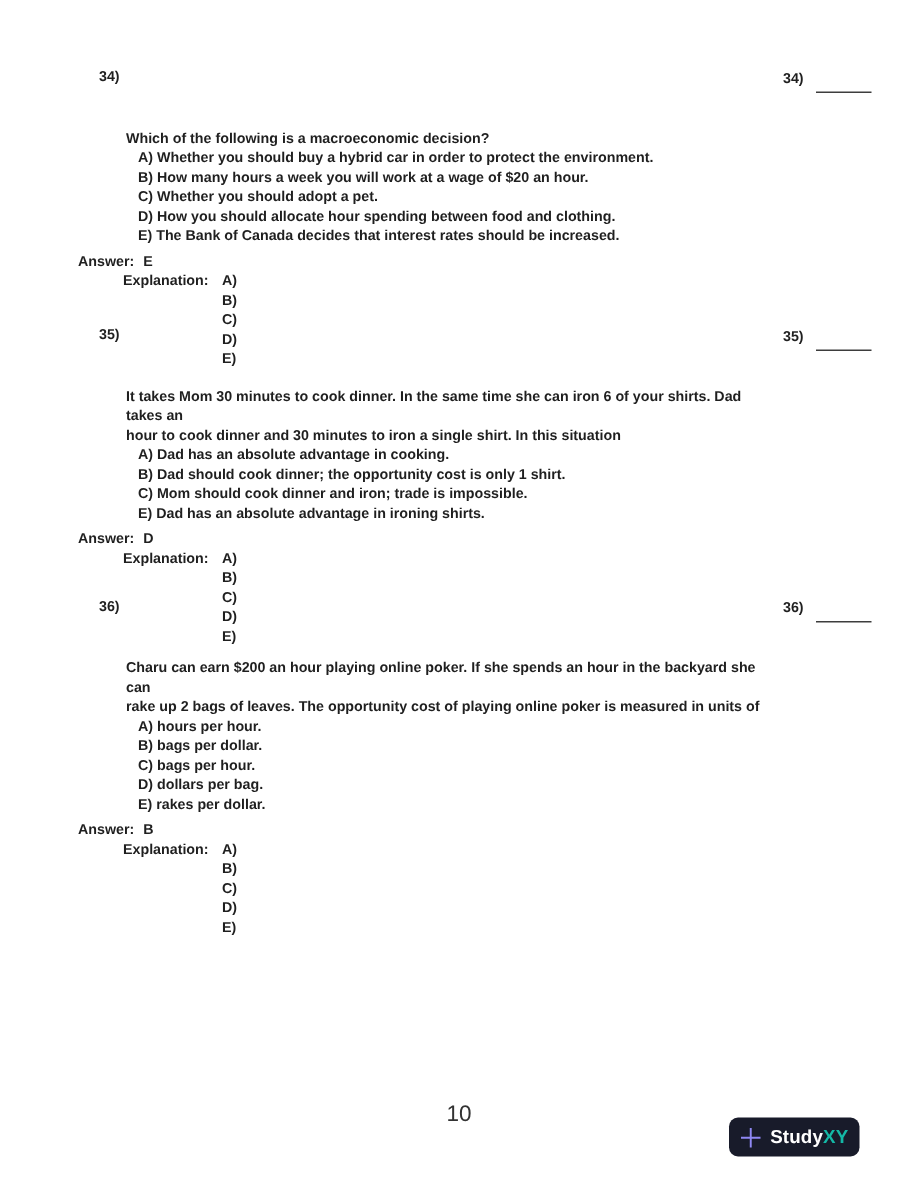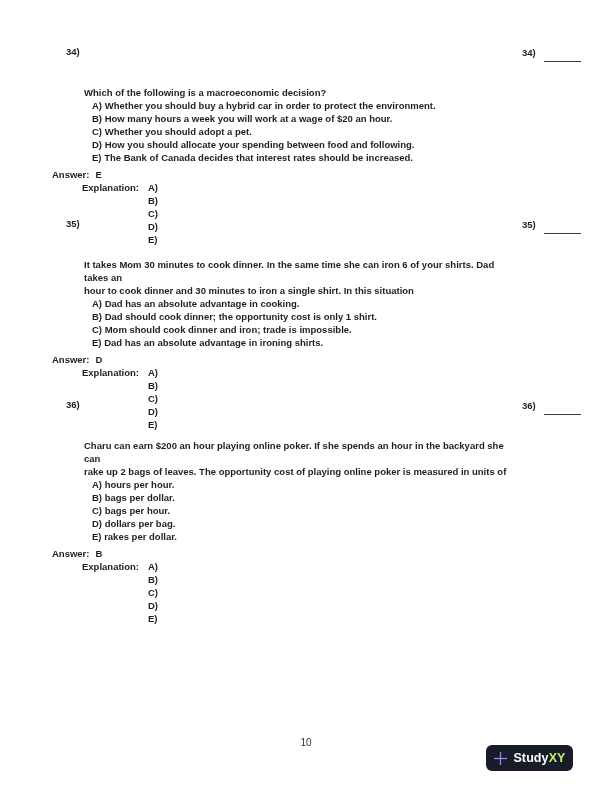--- a/index.html
+++ b/index.html
@@ -13,21 +13,21 @@
   .q-num{width:18px;flex:none;}
   .q-text{flex:none;max-width:436px;margin-top:41px;}
   .options{margin-left:92px;}
   .answer-row{margin-left:52px;margin-top:4px;}
   .answer-value{margin-left:6px;}
   .expl-row{margin-left:82px;position:relative;}
   .expl-label{position:absolute;left:0;top:0;}
   .expl-letters{margin-left:66px;}
   .ref{position:absolute;top:1px;left:522px;display:flex;}
   .ref-blank{width:37px;height:11px;margin-left:8px;margin-top:4px;border-bottom:1px solid #3d3d3d;}
-  .page-number{position:absolute;top:736px;left:0;width:612px;text-align:center;font-size:10px;color:#333;}
+  .page-number{position:absolute;top:736px;left:0;width:612px;text-align:center;font-size:15px;color:#333;}
   .logo{
     position:absolute;left:486px;top:745px;width:87px;height:26px;border-radius:6px;
     display:flex;align-items:center;justify-content:center;gap:5px;background:#181b2a;
   }
   .logo-text{font-size:12.5px;font-weight:700;letter-spacing:0.1px;line-height:1;}
   .brand-primary{color:#ffffff;}
   .brand-accent{color:#8376ee;}
 </style>
 </head>
 <body>
@@ -36,21 +36,21 @@
   <div class="q-row">
     <span class="q-num">34)</span>
     <div class="q-text">
       <div>Which of the following is a macroeconomic decision?</div>
     </div>
   </div>
   <div class="options">
     <div>A) Whether you should buy a hybrid car in order to protect the environment.</div>
     <div>B) How many hours a week you will work at a wage of $20 an hour.</div>
     <div>C) Whether you should adopt a pet.</div>
-    <div>D) How you should allocate your spending between food and following.</div>
+    <div>D) How you should allocate hour spending between food and clothing.</div>
     <div>E) The Bank of Canada decides that interest rates should be increased.</div>
   </div>
   <div class="answer-row">
     <span>Answer:</span><span class="answer-value">E</span>
   </div>
   <div class="expl-row">
     <span class="expl-label">Explanation:</span>
     <div class="expl-letters">
       <div>A)</div>
       <div>B)</div>
@@ -132,14 +132,14 @@
   </div>
 </section>
 
 <div class="page-number">10</div>
 
 <div class="logo" style="background: rgb(24, 27, 42);">
   <svg width="15" height="15" viewBox="0 0 15 15" aria-hidden="true">
     <line x1="7.5" y1="1" x2="7.5" y2="14" stroke="#8f88f3" stroke-width="1.3"></line>
     <line x1="1" y1="7.5" x2="14" y2="7.5" stroke="#8f88f3" stroke-width="1.3"></line>
   </svg>
-  <span class="logo-text"><span class="brand-primary">Study</span><span class="brand-accent" style="color: #bef264;">XY</span></span>
+  <span class="logo-text"><span class="brand-primary">Study</span><span class="brand-accent" style="color: #14b8a6;">XY</span></span>
 </div>
 
 </body></html>

